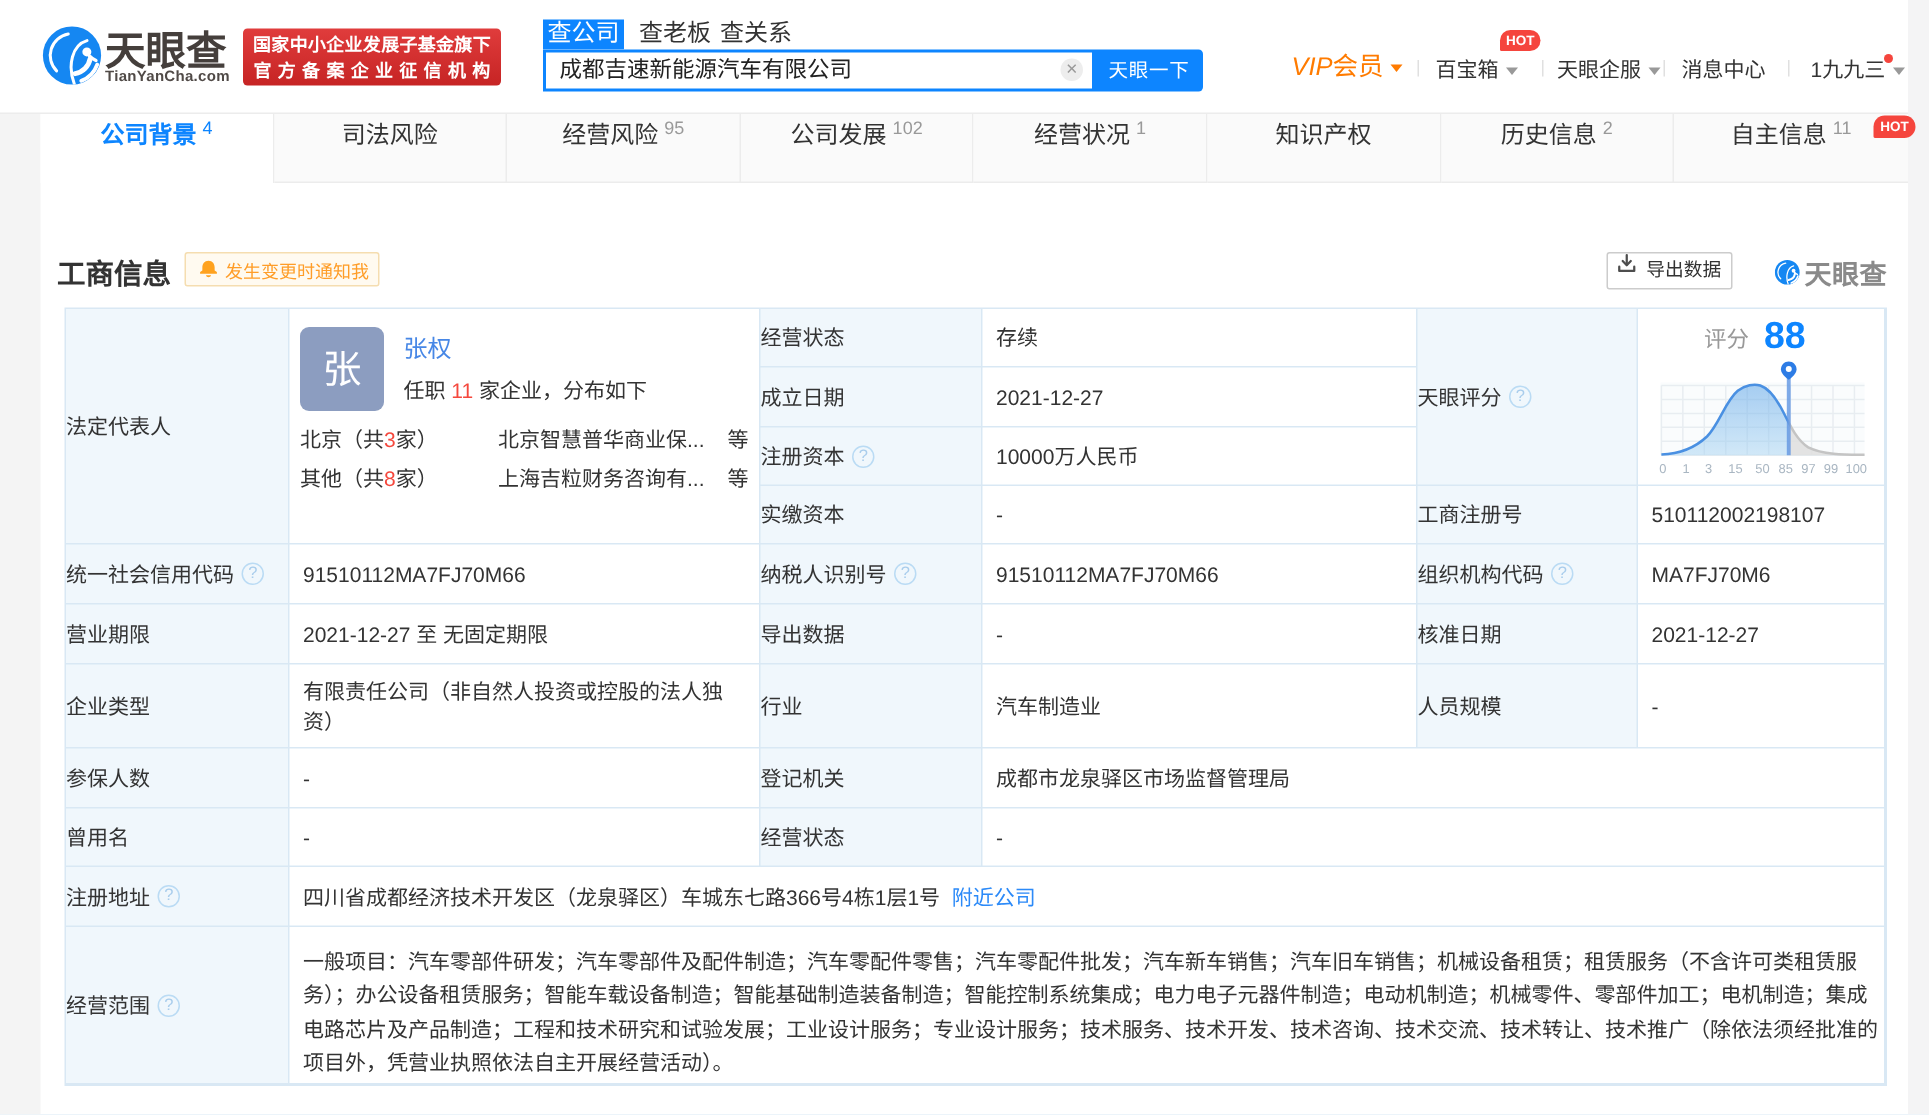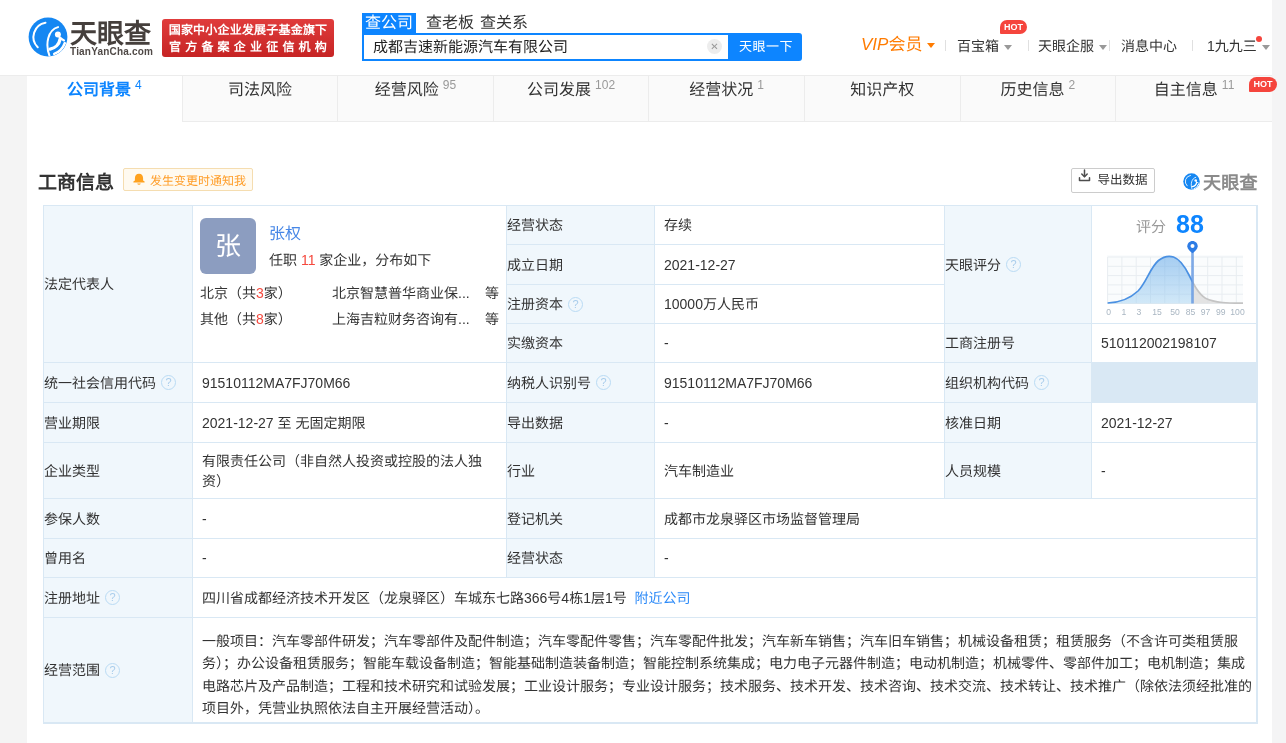--- a/index.html
+++ b/index.html
@@ -204,20 +204,21 @@
 </g>
 </svg>
     </div>
 <div class="cell lb" style="left:902px;top:119px;width:146px;height:38px">工商注册号</div>
 <div class="cell vl" style="left:1049px;top:119px;width:164px;height:38px">510112002198107</div>
 <div class="cell lb" style="left:1px;top:158px;width:148px;height:39px">统一社会信用代码<span class="qm">?</span></div>
 <div class="cell vl" style="left:150px;top:158px;width:313px;height:39px">91510112MA7FJ70M66</div>
 <div class="cell lb" style="left:464px;top:158px;width:147px;height:39px">纳税人识别号<span class="qm">?</span></div>
 <div class="cell vl" style="left:612px;top:158px;width:289px;height:39px">91510112MA7FJ70M66</div>
 <div class="cell lb" style="left:902px;top:158px;width:146px;height:39px">组织机构代码<span class="qm">?</span></div>
+<div class="cell vl" style="left:1049px;top:158px;width:164px;height:39px">MA7FJ70M6</div>
 <div class="cell lb" style="left:1px;top:198px;width:148px;height:39px">营业期限</div>
 <div class="cell vl" style="left:150px;top:198px;width:313px;height:39px">2021-12-27 至 无固定期限</div>
 <div class="cell lb" style="left:464px;top:198px;width:147px;height:39px">导出数据</div>
 <div class="cell vl" style="left:612px;top:198px;width:289px;height:39px">-</div>
 <div class="cell lb" style="left:902px;top:198px;width:146px;height:39px">核准日期</div>
 <div class="cell vl" style="left:1049px;top:198px;width:164px;height:39px">2021-12-27</div>
 <div class="cell vl" style="left:150px;top:238px;width:313px;height:55px">有限责任公司（非自然人投资或控股的法人独<br>资）</div>
 <div class="cell lb" style="left:1px;top:238px;width:148px;height:55px">企业类型</div>
 <div class="cell lb" style="left:464px;top:238px;width:147px;height:55px">行业</div>
 <div class="cell vl" style="left:612px;top:238px;width:289px;height:55px">汽车制造业</div>

